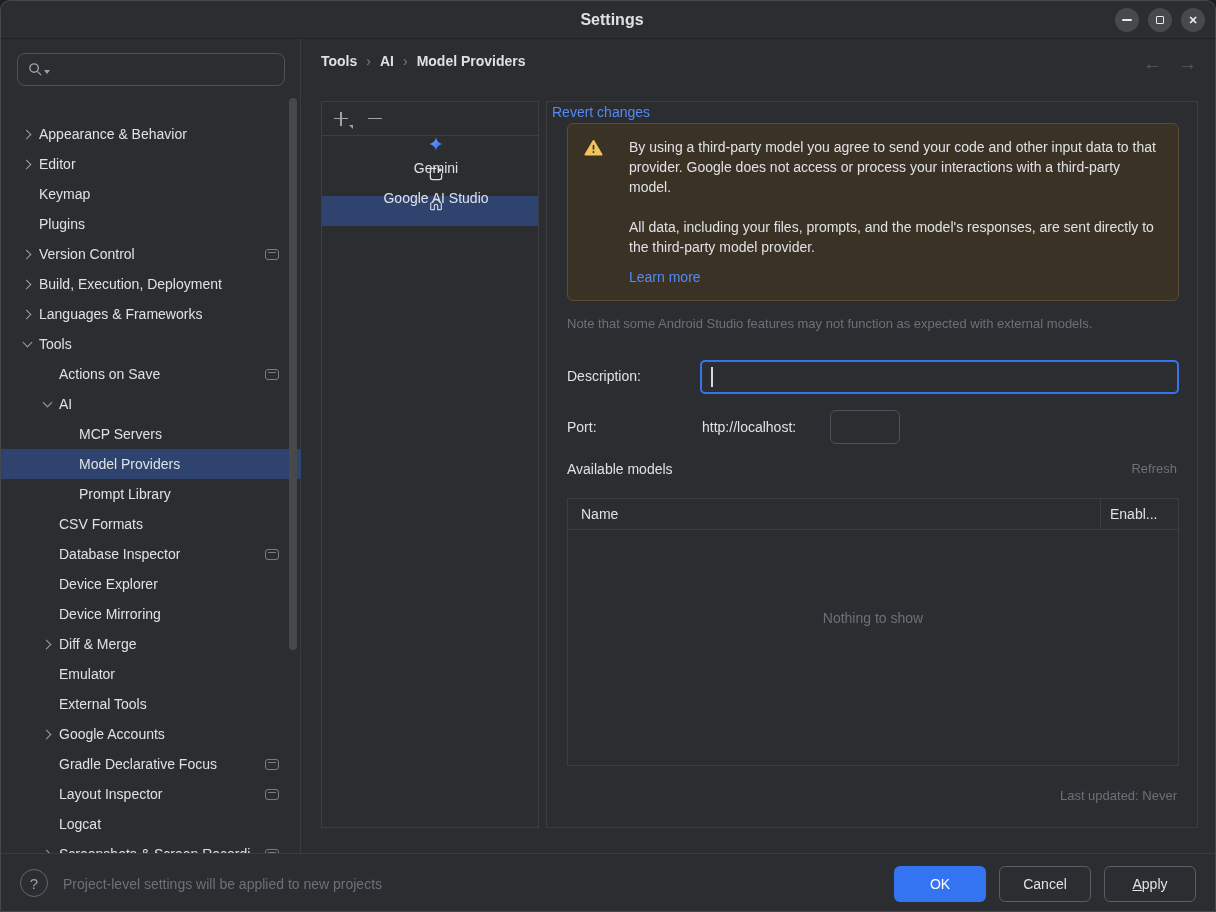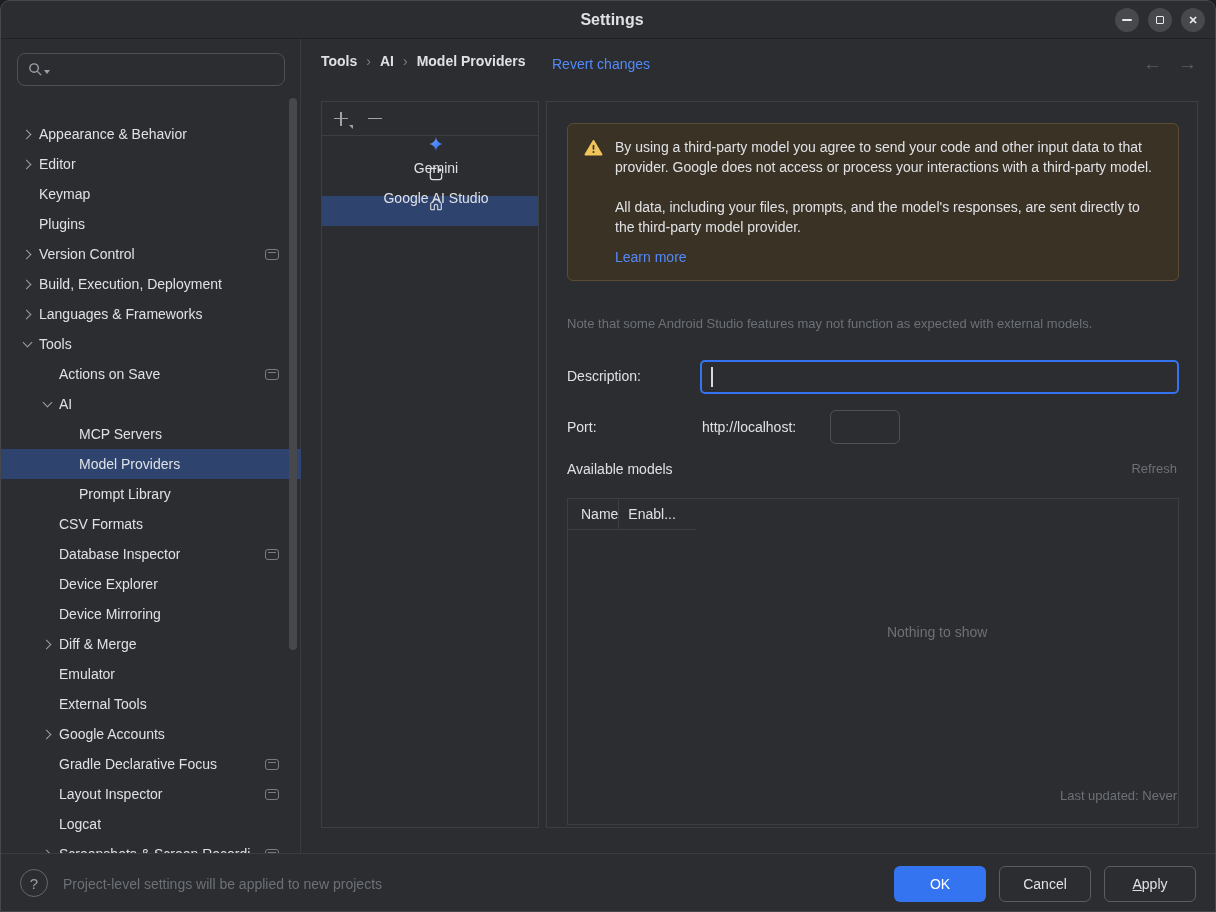--- a/index.html
+++ b/index.html
@@ -29,51 +29,51 @@
   .chev.down { transform:rotate(45deg); margin-top:-3px; }
   .tree-label { margin-left:2px; overflow:hidden; }
   .badge { position:relative; margin-left:auto; margin-right:22px; width:14px; height:11px; border:1.3px solid #787c82; border-radius:3px; flex:none; }
   .badge::after { content:""; position:absolute; left:2px; right:2px; top:2.5px; border-top:1.3px solid #787c82; }
   .scroll-thumb { position:absolute; right:3px; top:59px; width:8px; height:552px; background:#47484c; border-radius:4px; }
 
   
   .breadcrumbs { position:absolute; left:320px; top:52px; display:flex; align-items:center; gap:9px; font-size:14px; }
   .crumb { color:#dfe1e5; font-weight:600; }
   .crumb-sep { color:#7a7e85; font-weight:400; }
-  .revert-link { color:#548af7; font-weight:400; margin-left:8px; }
+  .revert-link { color:#548af7; font-weight:400; margin-left:8px;margin-top:48px; }
   .nav-arrows { position:absolute; right:18px; top:52px; display:flex; gap:16px; color:#5b5e63; font-size:19px; }
 
   
   .panel-list { position:absolute; left:320px; top:100px; width:218px; height:727px; border:1px solid #3c3e42; }
   .list-toolbar { height:34px; border-bottom:1px solid #3c3e42; display:flex; align-items:center; padding-left:12px; gap:20px; }
   .icon-plus { position:relative; width:14px; height:14px; }
   .icon-plus::before { content:""; position:absolute; left:0; top:6px; width:14px; height:1.8px; background:#9fa3a8; }
   .icon-plus::after { content:""; position:absolute; left:6px; top:0; width:1.8px; height:14px; background:#9fa3a8; }
   .plus-caret { position:absolute; right:-5px; bottom:-3px; width:0; height:0; border-left:4px solid transparent; border-top:4px solid #9fa3a8; }
   .icon-minus { width:14px; height:1.8px; background:#9fa3a8; }
   .p-row { height:30px; display:flex; align-items:center; padding-left:12px; gap:8px; font-size:14px; color:#dfe1e5;flex-direction:column; }
   .p-row.selected { background:#2e436e; }
   .p-icon { width:16px; height:16px; flex:none; display:flex; }
 
   
   .panel-detail { position:absolute; left:545px; top:100px; width:652px; height:727px; border:1px solid #3c3e42; }
-  .banner { position:absolute; left:20px; top:21px; width:612px; border:1px solid #5b4c33; border-radius:6px; background:#3b3226; padding:13px 18px 13px 16px; display:flex; gap:12px; }
+  .banner { position:absolute; left:20px; top:21px; width:612px; border:1px solid #5b4c33; border-radius:6px; background:#3b3226; padding:13px 18px 13px 16px; display:flex; gap:26px; }
   .warn-icon { flex:none; margin-top:2px; }
   .banner-text { font-size:14px; line-height:20px; color:#dfe1e5; width:548px; }
   .banner-text .p1 { margin-bottom:20px; }
   .banner-text .p2 { margin-bottom:10px; }
   .learn-link { color:#548af7; font-size:14px; }
   .note { position:absolute; left:20px; top:214px; font-size:13px; color:#6d7177; }
   .field-label { position:absolute; font-size:14px; color:#dfe1e5; }
   .desc-input { position:absolute; left:153px; top:258px; width:479px; height:34px; background:transparent; border:2px solid #3574f0; border-radius:5px; color:#dfe1e5; font-size:14px; padding:0 8px; outline:none; font-family:"Liberation Sans", sans-serif; }
   .caret { position:absolute; left:164px; top:265px; width:1.5px; height:20px; background:#d6d8dd; }
   .port-prefix { position:absolute; left:155px; top:317px; font-size:14px; color:#dfe1e5; }
   .port-input { position:absolute; left:283px; top:308px; width:70px; height:34px; background:transparent; border:1px solid #4e5157; border-radius:6px; color:#dfe1e5; font-size:14px; padding:0 6px; outline:none; font-family:"Liberation Sans", sans-serif; }
   .refresh { position:absolute; right:20px; top:359px; font-size:13px; color:#6d7177; }
-  .models-table { position:absolute; left:20px; top:396px; width:612px; height:327px; border:1px solid #3c3e42; display:flex; flex-direction:row;text-align:right; }
+  .models-table { position:absolute; left:20px; top:396px; width:612px; height:268px; border:1px solid #3c3e42; display:flex; flex-direction:column;text-align:right; }
   .t-header { height:31px; border-bottom:1px solid #3c3e42; display:flex; flex:none; font-size:14px; color:#dfe1e5; }
   .t-col-name { flex:1; display:flex; align-items:center; padding-left:13px; }
   .t-col-enabled { width:78px; border-left:1px solid #3c3e42; display:flex; align-items:center; padding-left:9px; }
   .t-body { flex:1; display:flex; align-items:center; justify-content:center; padding-bottom:60px; font-size:14px; color:#6d7177; }
   .last-updated { position:absolute; right:20px; top:686px; font-size:13px; color:#6d7177; }
 
   
   .footer { position:absolute; left:0; top:852px; width:100%; height:60px; border-top:1px solid #393b40; }
   .help-btn { position:absolute; left:19px; top:15px; width:28px; height:28px; border:1.6px solid #64686e; border-radius:50%; display:flex; align-items:center; justify-content:center; color:#9da0a8; font-size:15px; }
   .footer-text { position:absolute; left:62px; top:22px; font-size:14px; color:#6d7177; }

